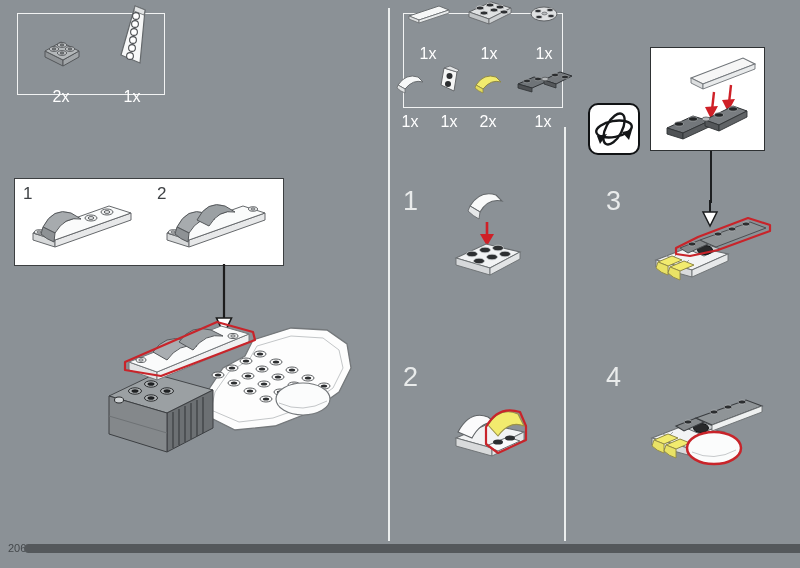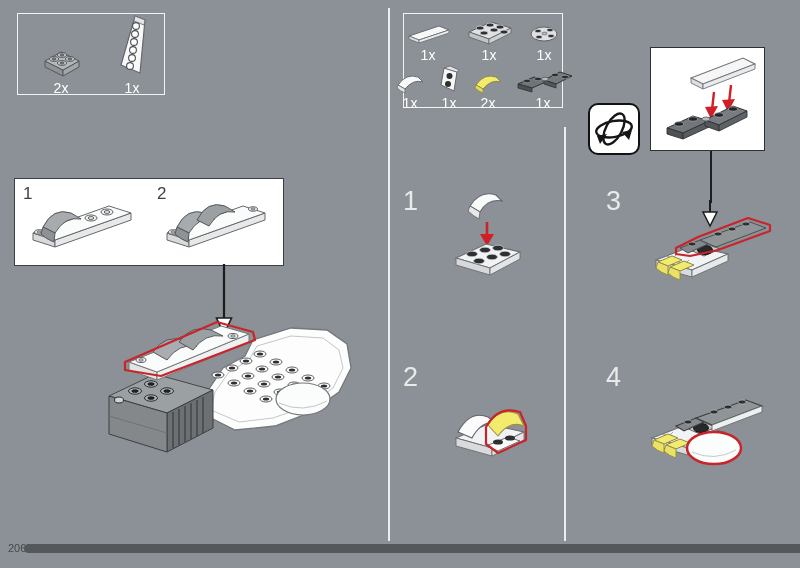--- a/index.html
+++ b/index.html
@@ -3,21 +3,21 @@
 <meta charset="utf-8">
 <style>
   html,body{margin:0;padding:0;}
   body{font-family:"Liberation Sans", sans-serif;}
   #page{position:relative;width:800px;height:568px;background:#8b9196;overflow:hidden;}
 
   .partbox{position:absolute;border:1.5px solid #f2f3f3;box-sizing:border-box;
            display:flex;align-items:center;justify-content:center;}
   .partbox .row{display:flex;align-items:flex-end;justify-content:center;}
   .part{display:flex;flex-direction:column;align-items:center;}
-  .count{color:#ffffff;font-size:14px;margin-top:2px;line-height:1;}
+  .count{color:#ffffff;font-size:16px;margin-top:20px;line-height:1;}
 
   .stepnum-big{position:absolute;color:#eff1f1;font-size:37px;font-weight:300;
                letter-spacing:2px;line-height:1;}
   .substep-num{position:absolute;color:#e9ebeb;font-size:27px;font-weight:300;line-height:1;}
 
   .callout{position:absolute;background:#ffffff;border:1px solid #3c3f41;box-sizing:border-box;
            display:flex;}
   .callout .half{position:relative;width:50%;height:100%;}
   .callout .cnum{position:absolute;left:8px;top:5px;color:#3f4245;font-size:17px;}
 

